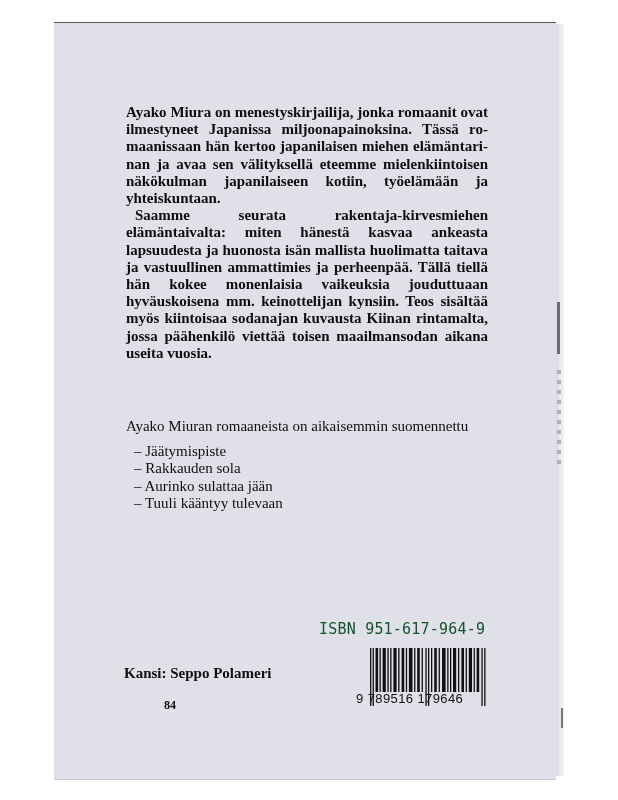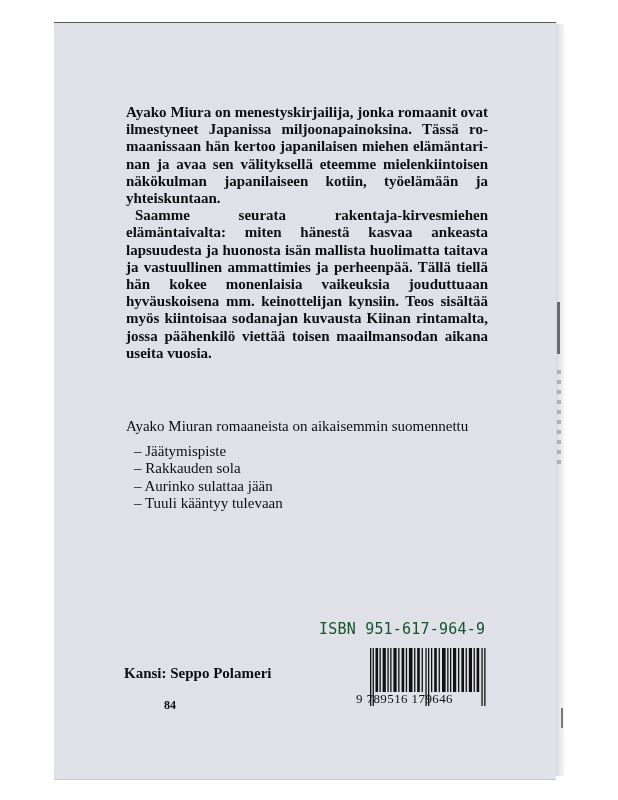--- a/index.html
+++ b/index.html
@@ -43,21 +43,21 @@
   .isbn {
     position: absolute; left: 319px; top: 620px;
     font-family: "DejaVu Sans Mono", monospace; font-size: 15px; letter-spacing: 0.2px; color: #14532d;
   }
   .barcode {
     position: absolute; left: 370px; top: 648px; width: 116px; height: 58px;
   }
   .barcode-bars { position: absolute; left: 0; top: 0; width: 116px; height: 58px; }
   .barcode-digits {
     position: absolute; left: 356px; top: 691px;
-    font-family: Liberation Serif, serif; font-size: 13px; color: #111; letter-spacing: 0.4px;
+    font-family: Liberation Sans, sans-serif; font-size: 13px; color: #111; letter-spacing: 0.4px;
     background: transparent;
   }
   .credit {
     position: absolute; left: 124px; top: 665px;
     font-weight: bold; font-size: 15px; color: #0e0e10;
   }
   .code {
     position: absolute; left: 124px; top: 698px;
     font-weight: bold; font-size: 12px; color: #0e0e10; margin-left: 40px;
   }

